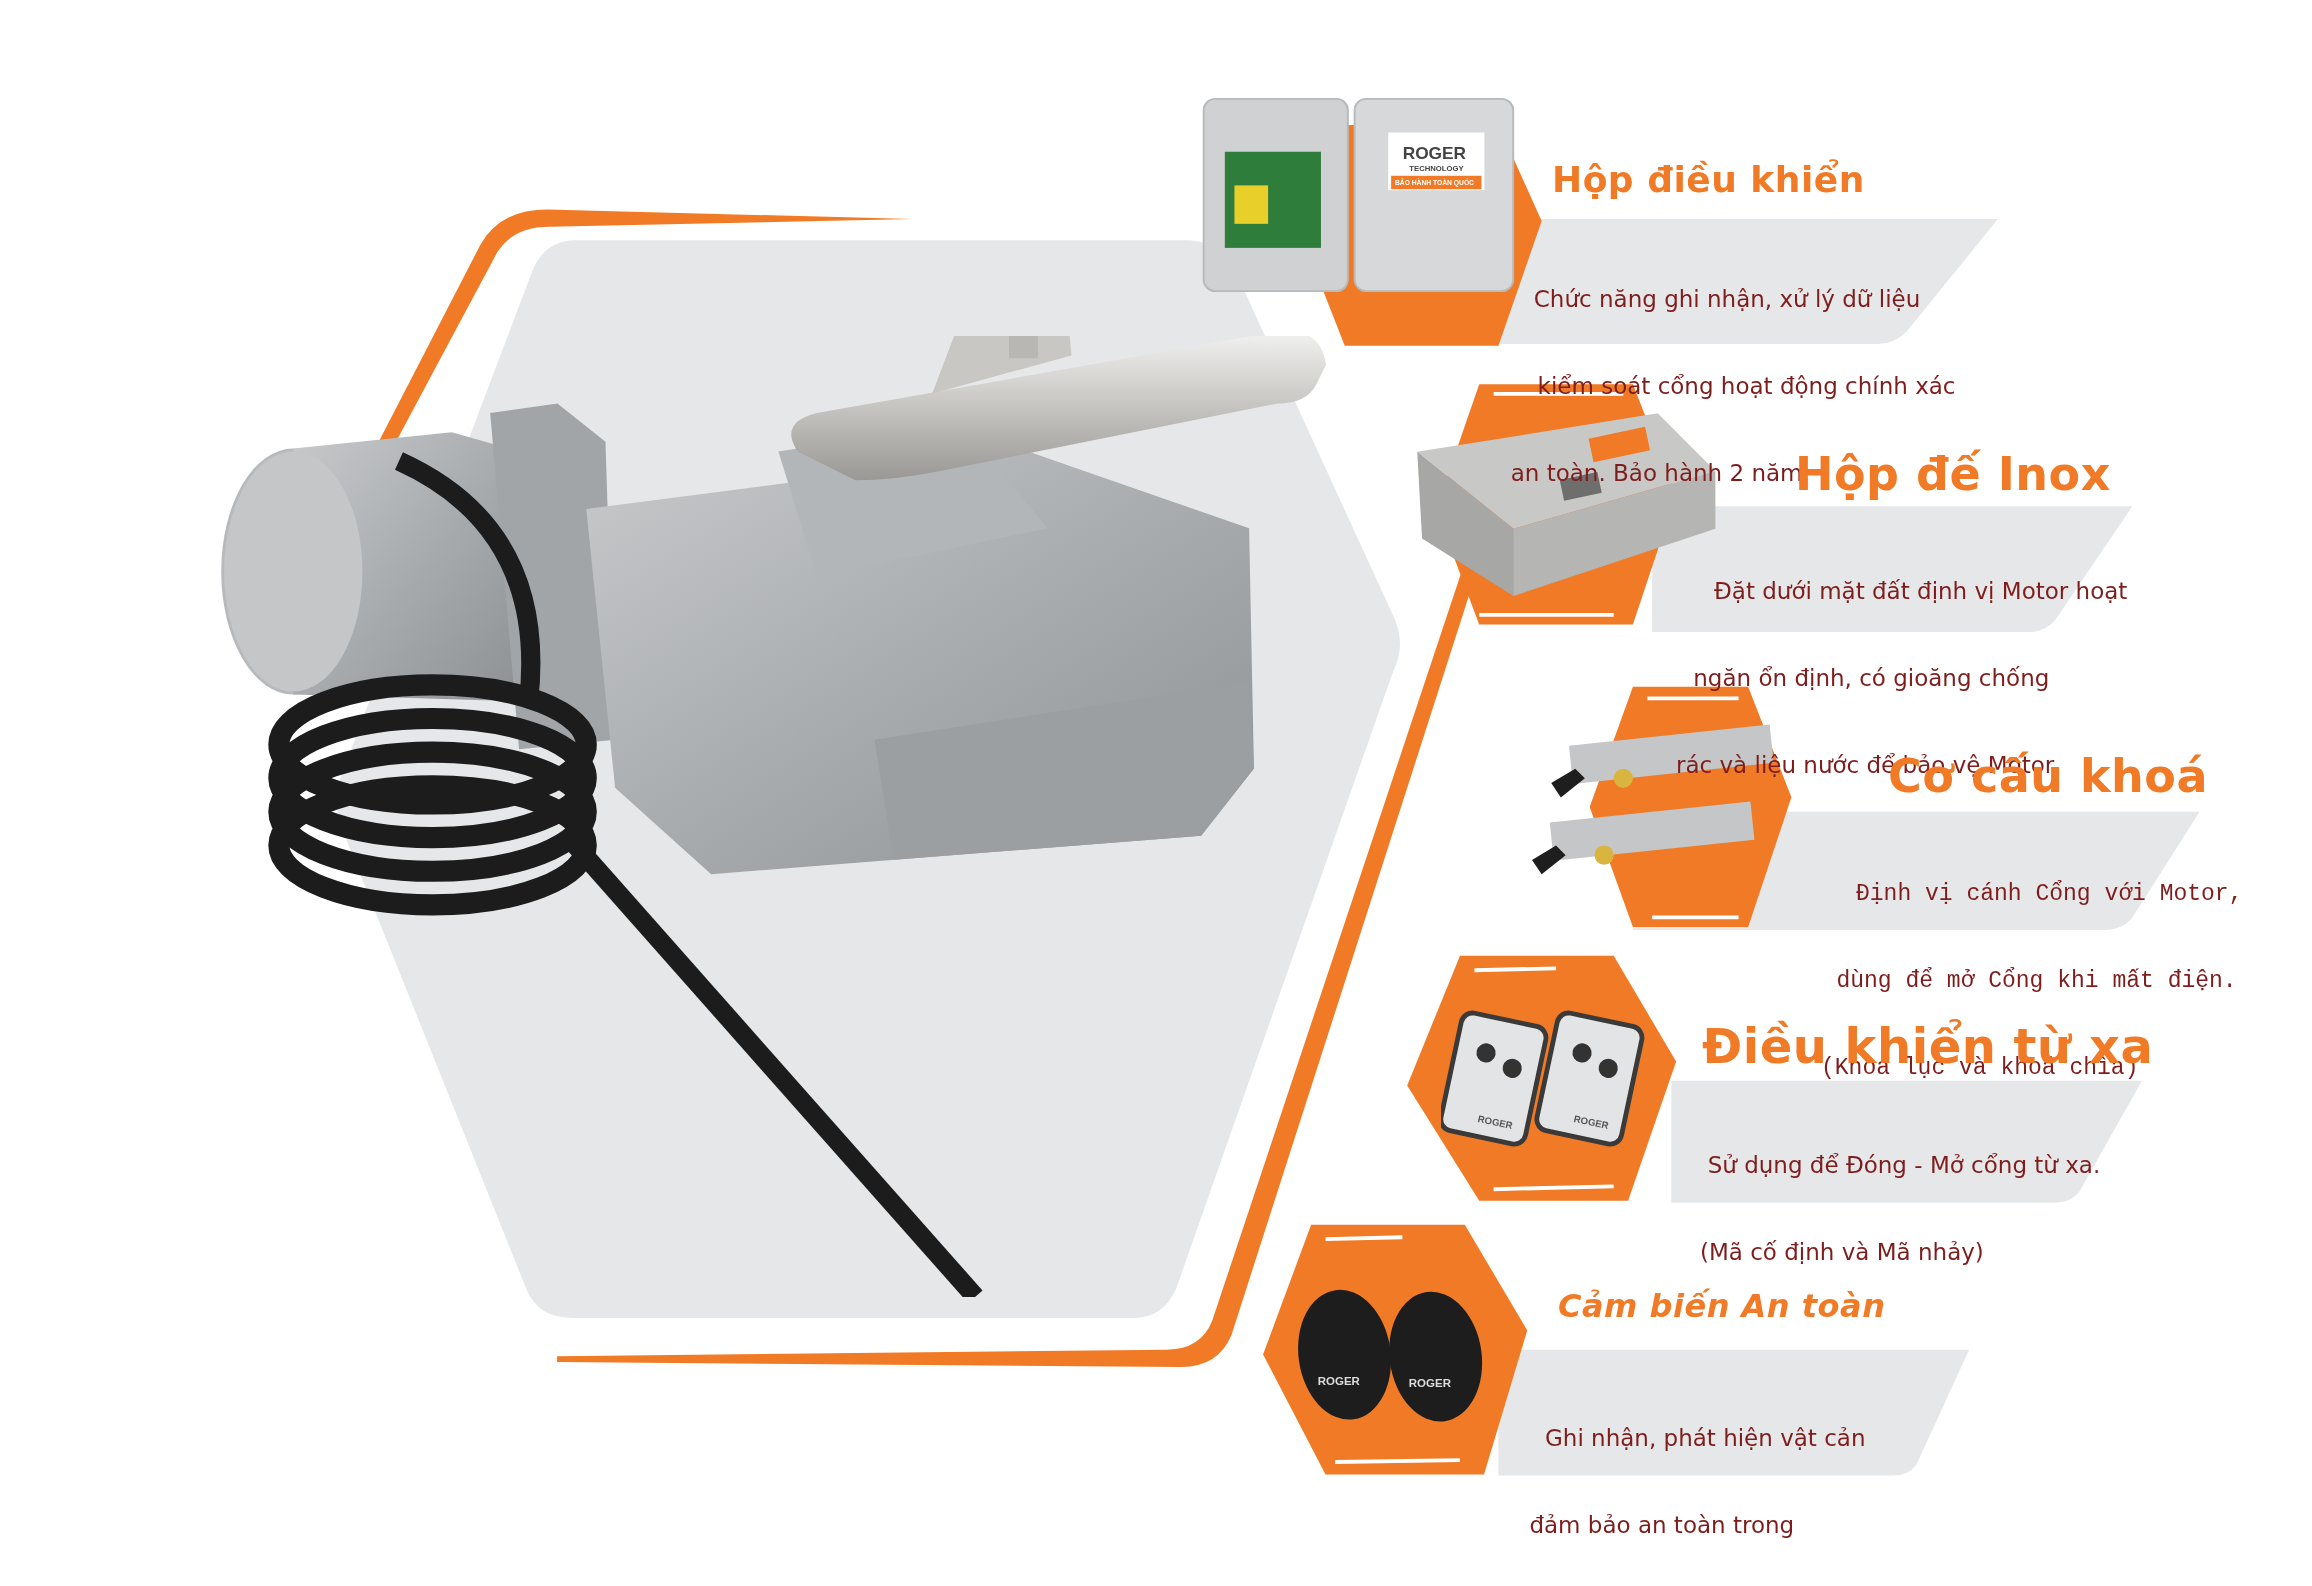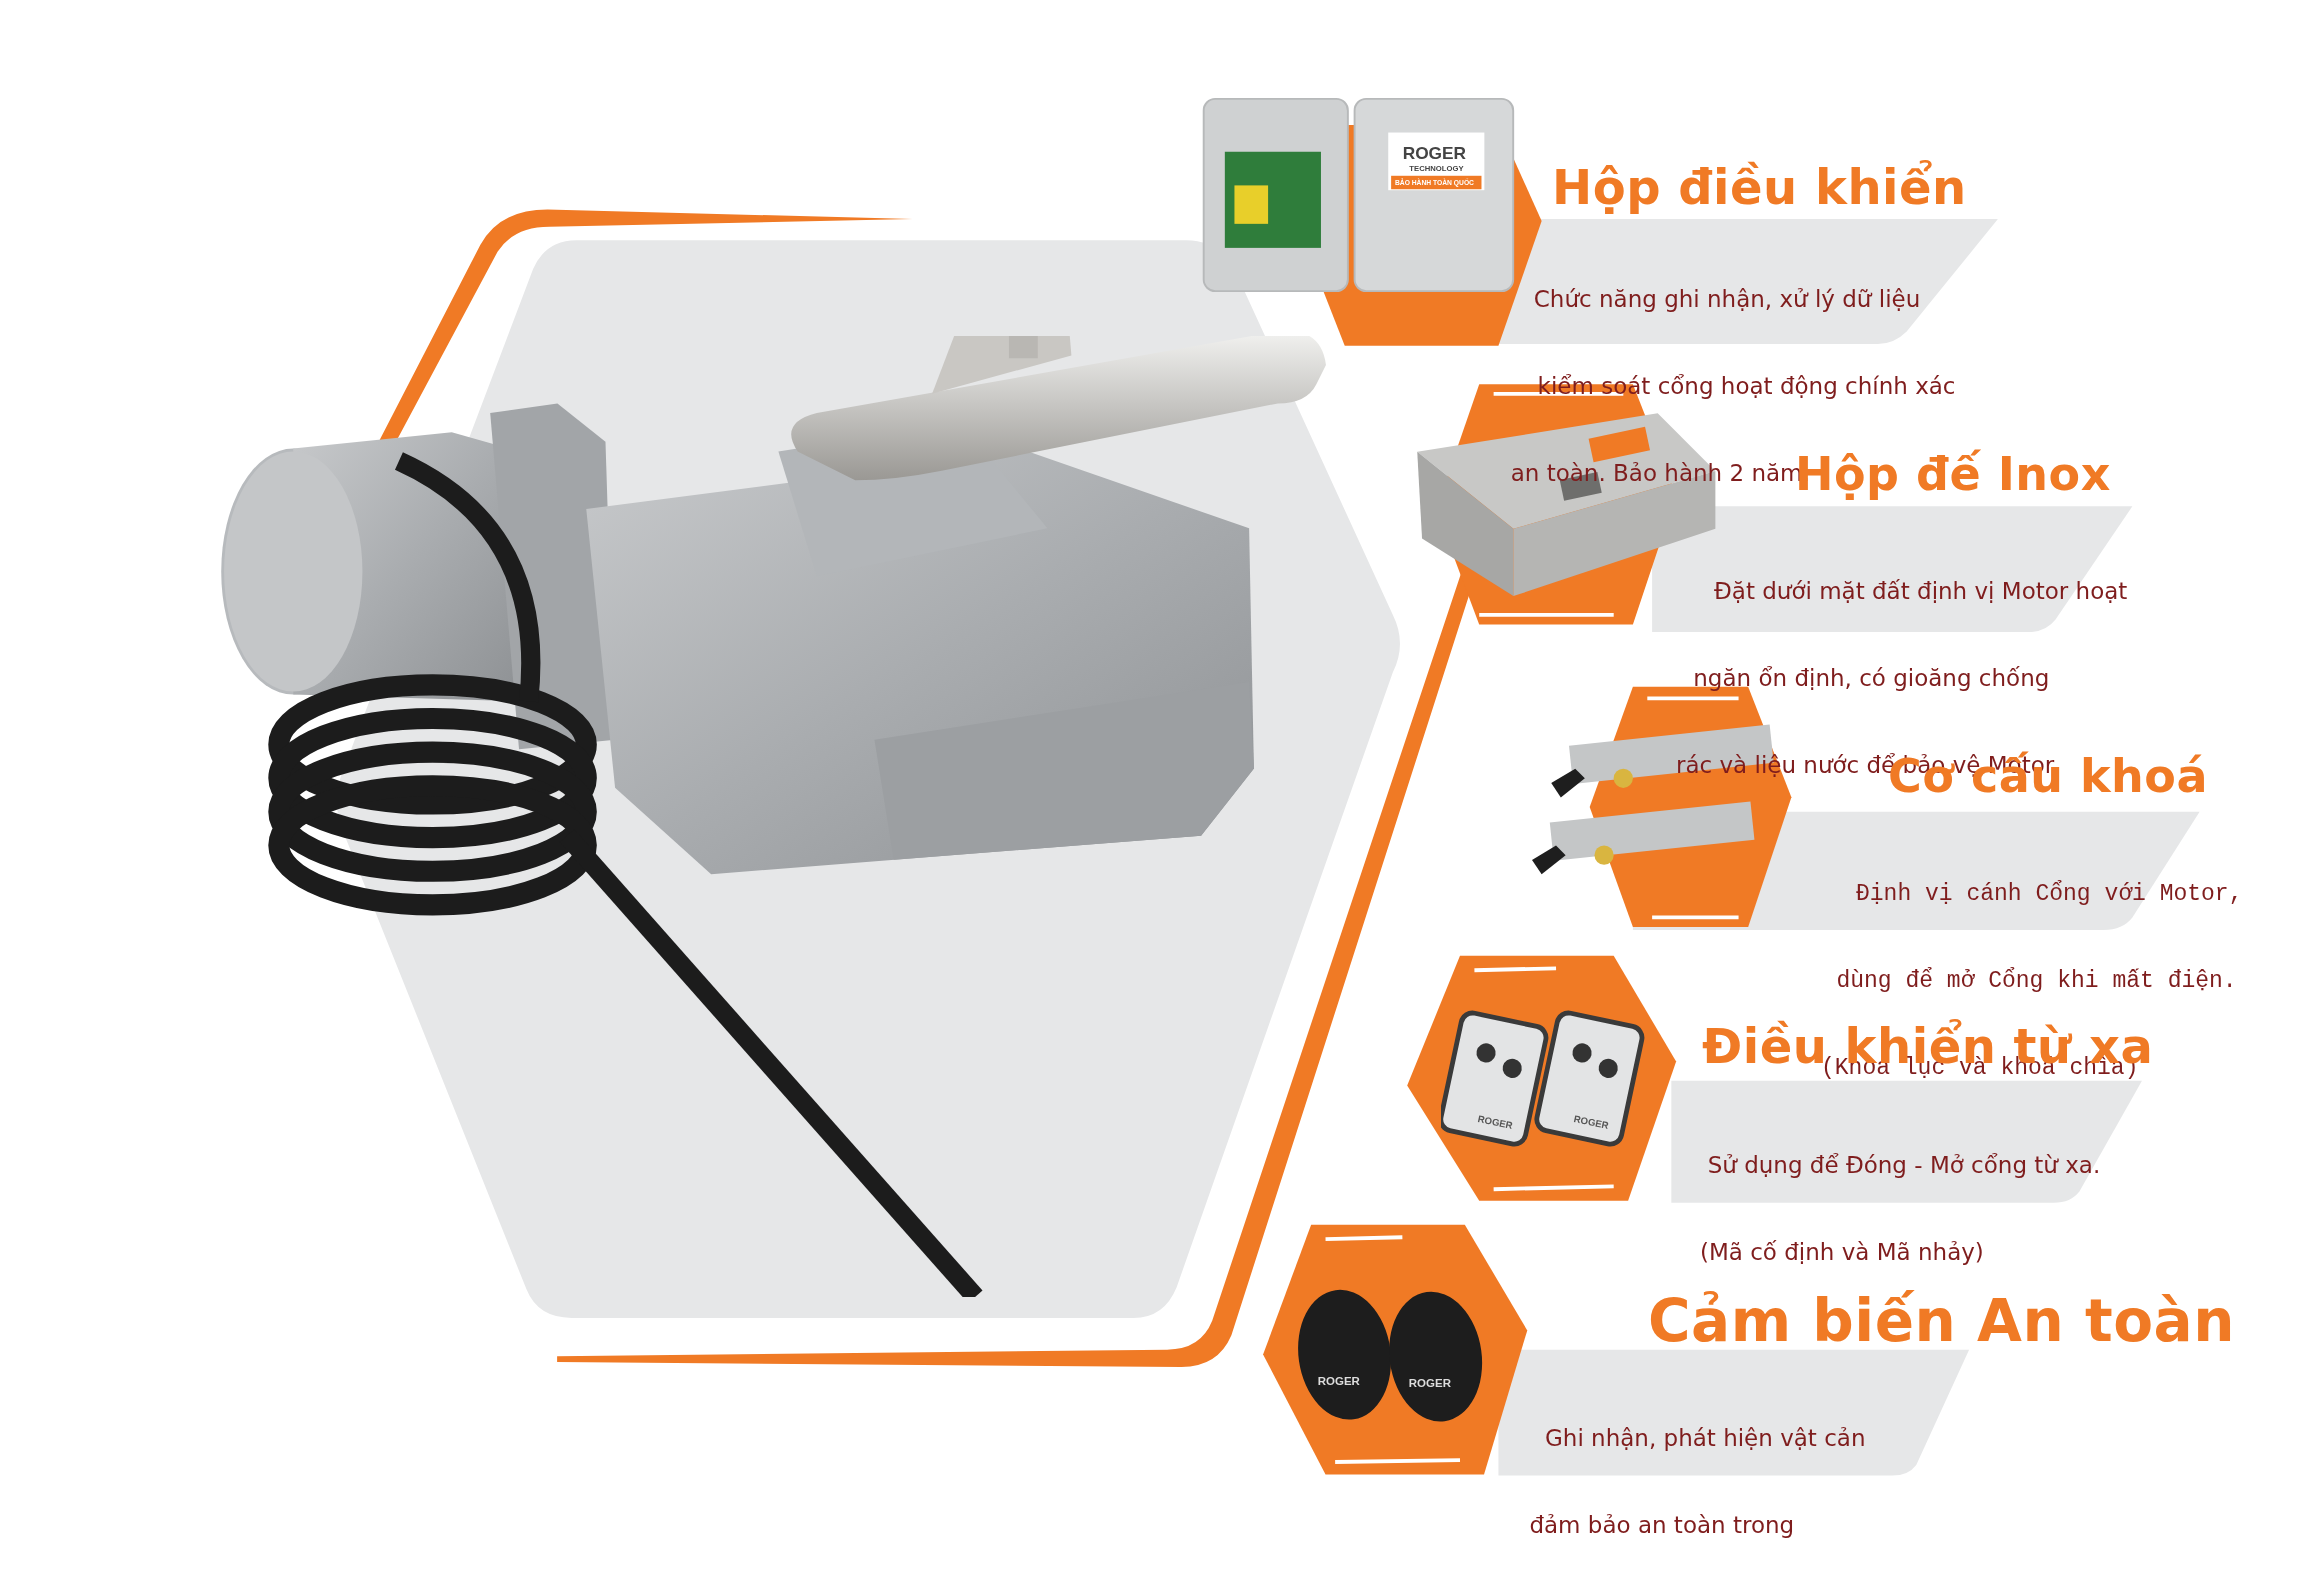--- a/index.html
+++ b/index.html
@@ -149,21 +149,21 @@
 
 <div class="abs" style="left:1287px;top:1278px;width:211px;height:163px;">
   <svg width="211" height="163" viewBox="0 0 220 170">
     <ellipse cx="60" cy="80" rx="48" ry="68" fill="#1d1d1d" transform="rotate(-8 60 80)"></ellipse>
     <ellipse cx="155" cy="82" rx="48" ry="68" fill="#1d1d1d" transform="rotate(-8 155 82)"></ellipse>
     <text x="32" y="112" font-size="12" fill="#ddd" class="brand-label">ROGER</text>
     <text x="127" y="114" font-size="12" fill="#ddd" class="brand-label">ROGER</text>
   </svg>
 </div>
 
-<div class="title" style="left:1552px;top:159px;font-size:48px;">Hộp điều khiển</div>
+<div class="title" style="left:1552px;top:159px;font-size:36px;">Hộp điều khiển</div>
 <div class="desc" style="left:1528px;top:227px;">
   <div style="padding-left:5.8px">Chức năng ghi nhận, xử lý dữ liệu</div>
   <div style="padding-left:9.6px">kiểm soát cổng hoạt động chính xác</div>
   <div style="margin-left:-17.3px">an toàn. Bảo hành 2 năm.</div>
 </div>
 
 <div class="title" style="left:1795px;top:447px;font-size:46px;">Hộp đế Inox</div>
 <div class="desc" style="left:1676px;top:519px;">
   <div style="padding-left:38px">Đặt dưới mặt đất định vị Motor hoạt</div>
   <div style="padding-left:17.3px">ngăn ổn định, có gioăng chống</div>
@@ -176,19 +176,19 @@
   <div style="padding-left:15.4px">dùng để mở Cổng khi mất điện.</div>
   <div>(Khoá lục và khoá chìa)</div>
 </div>
 
 <div class="title" style="left:1702px;top:1018px;font-size:48px;">Điều khiển từ xa</div>
 <div class="desc" style="left:1700px;top:1093px;">
   <div style="padding-left:7.7px">Sử dụng để Đóng - Mở cổng từ xa.</div>
   <div>(Mã cố định và Mã nhảy)</div>
 </div>
 
-<div class="title" style="left:1648px;top:1287px;font-size:58px;">Cảm biến An toàn</div>
+<div class="title" style="left:1558px;top:1287px;font-size:32px;font-style:italic;">Cảm biến An toàn</div>
 <div class="desc" style="left:1516px;top:1366px;">
   <div style="padding-left:29px">Ghi nhận, phát hiện vật cản</div>
   <div style="padding-left:13.4px">đảm bảo an toàn trong</div>
   
 </div>
 
 
 </body></html>

